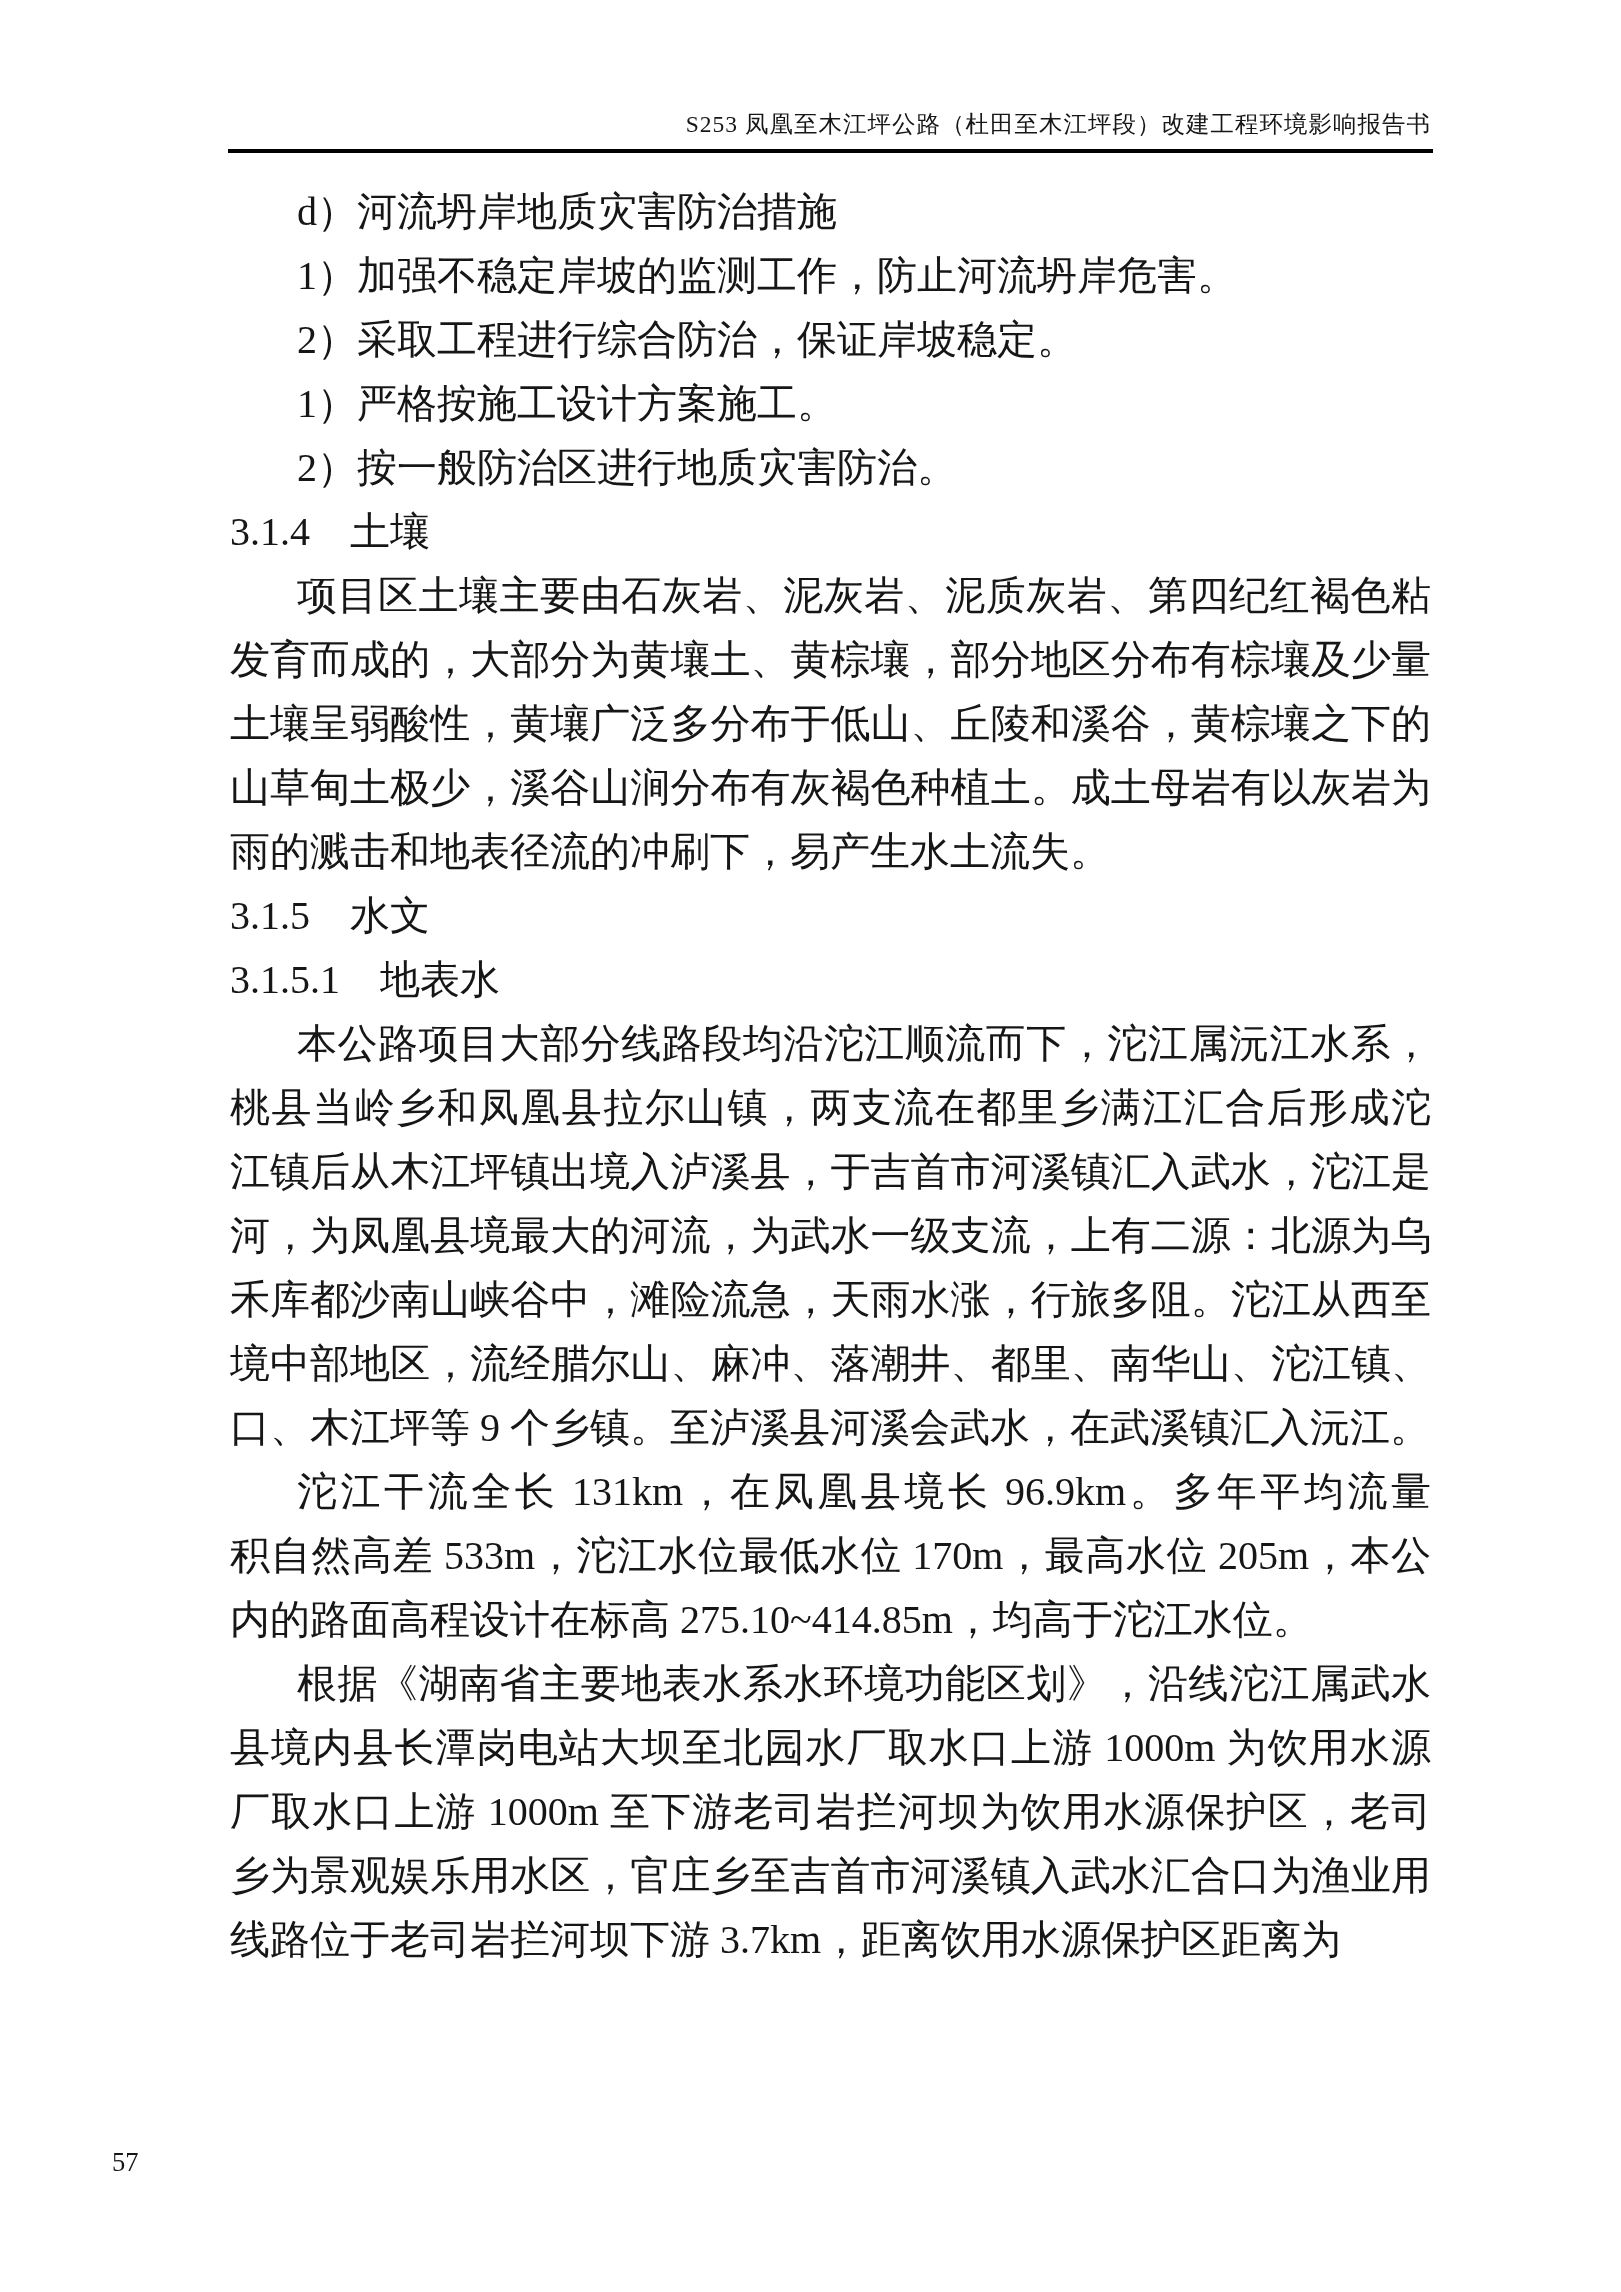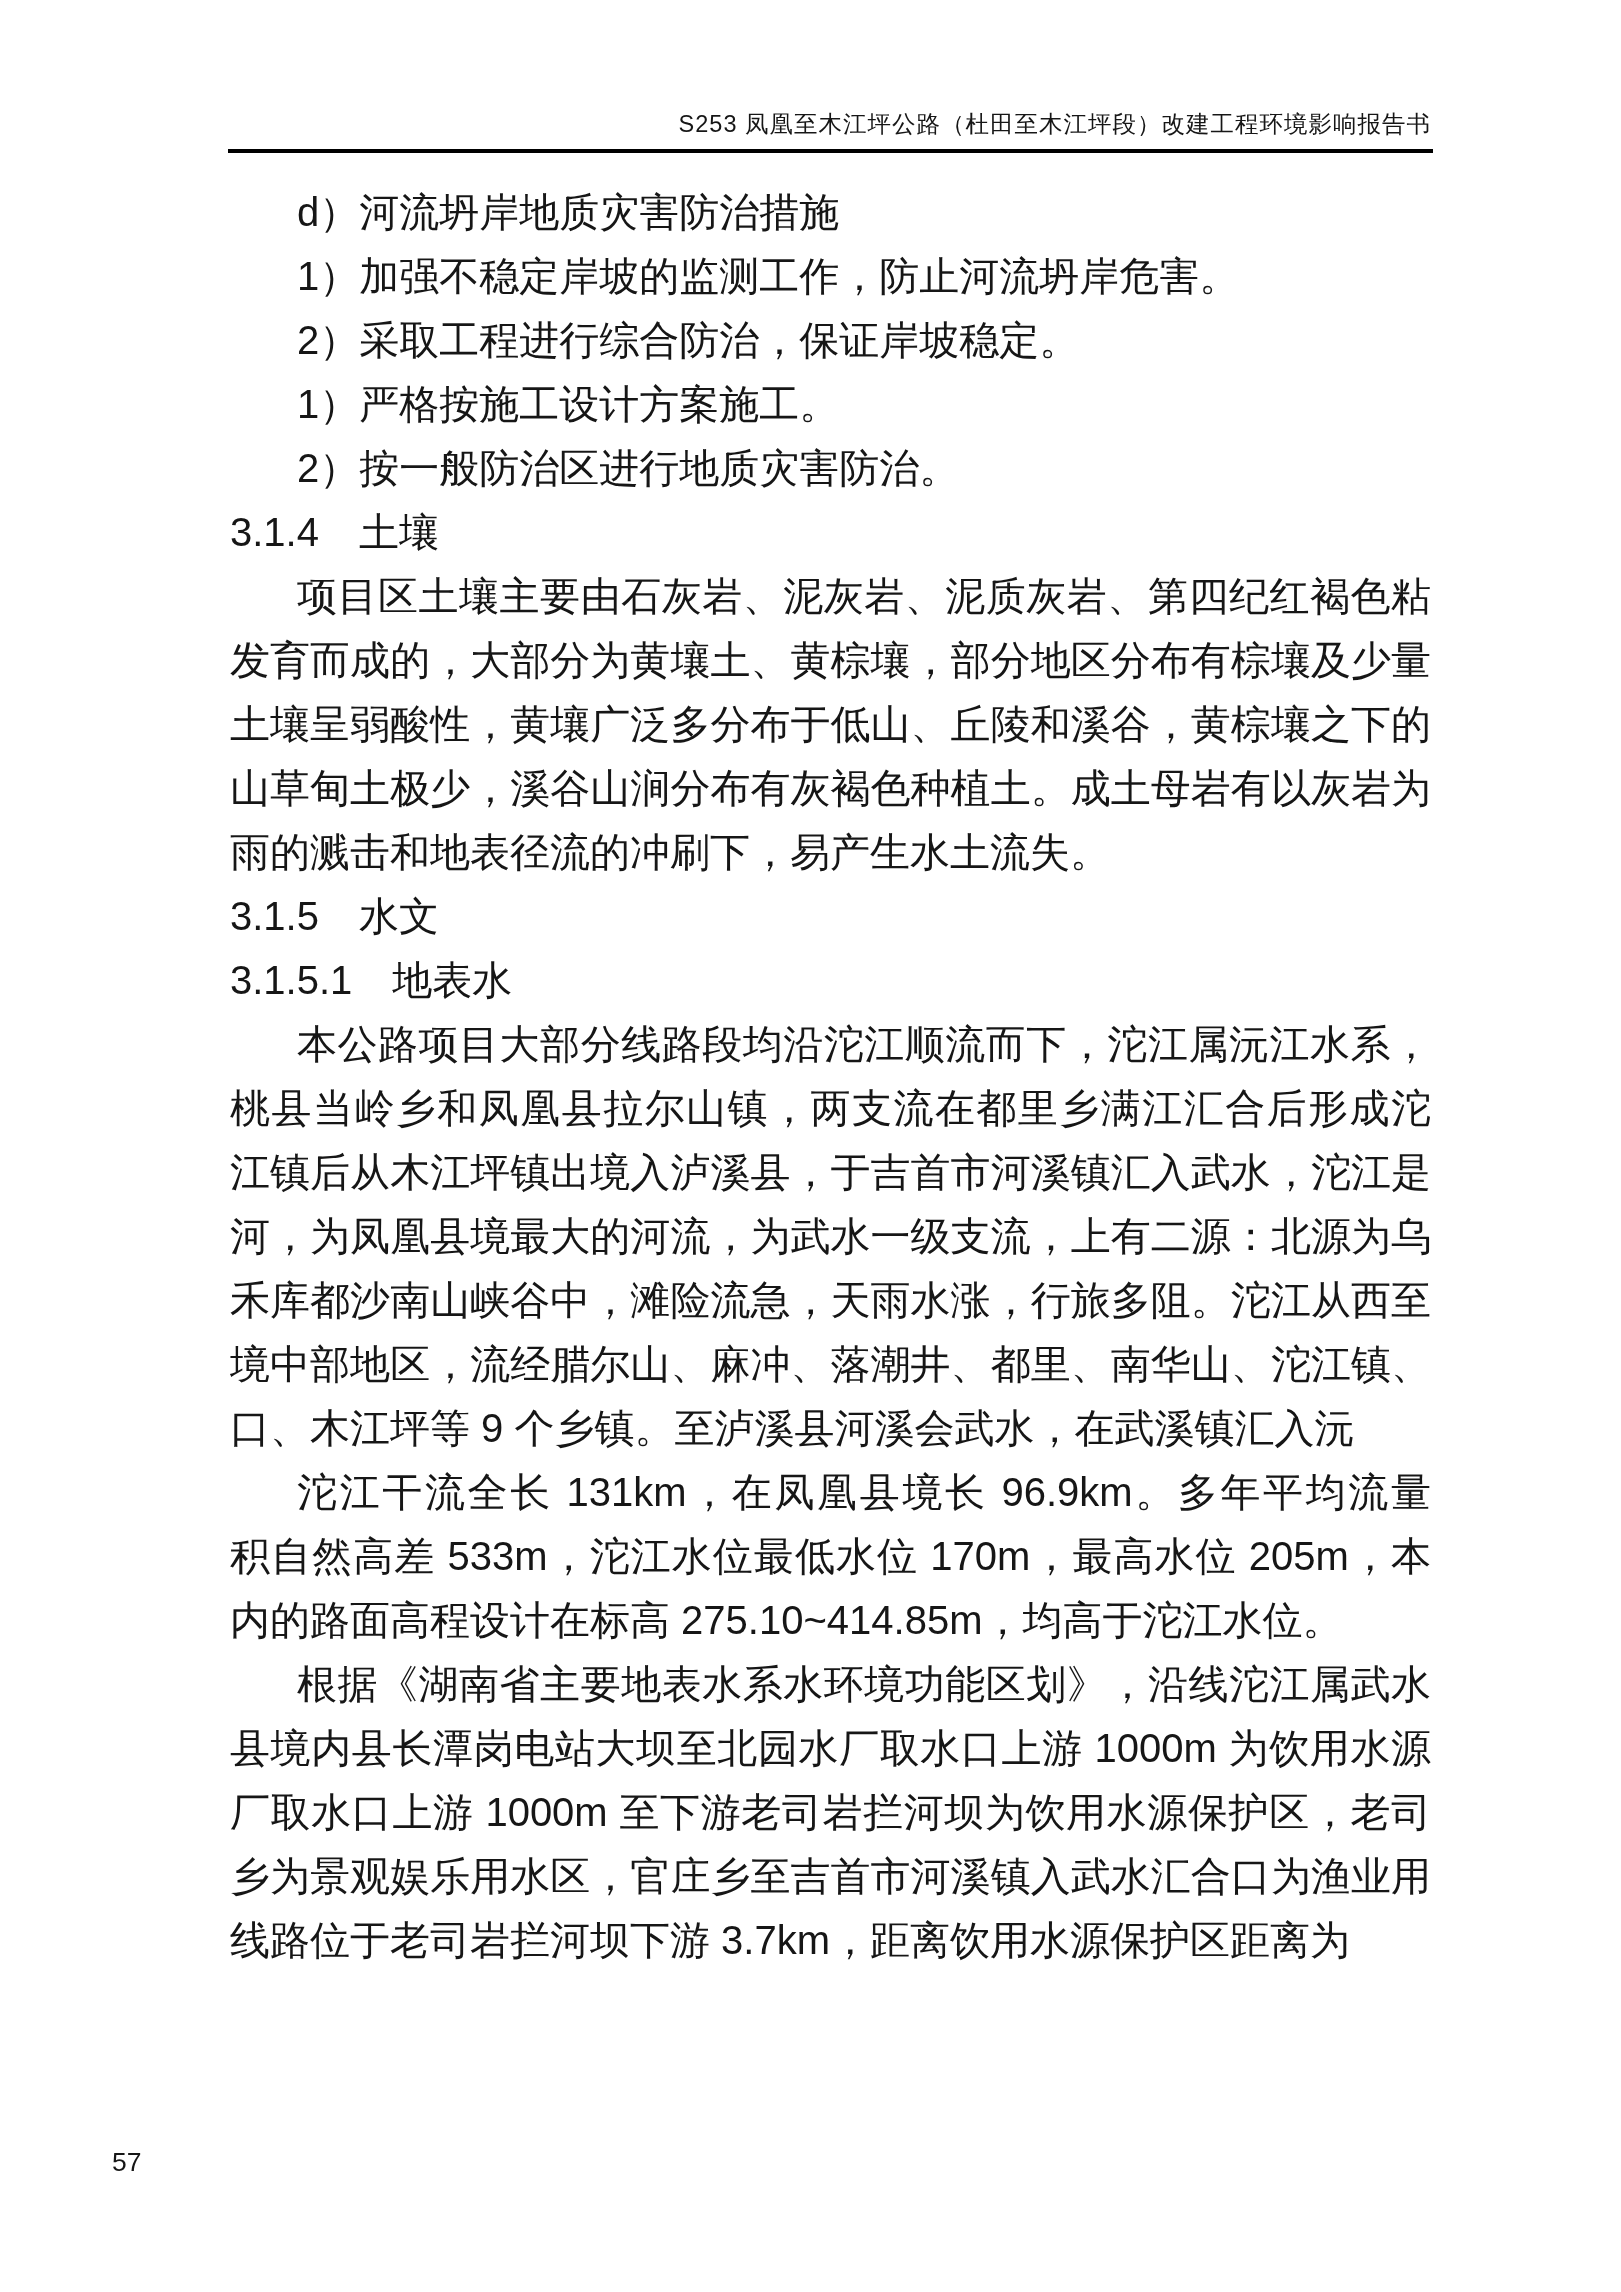--- a/index.html
+++ b/index.html
@@ -1,21 +1,21 @@
 <!DOCTYPE html>
 <html><head>
 <meta charset="utf-8">
 <style>
   html,body{margin:0;padding:0;background:#e8e8e8;}
   .page{
     position:relative;
     width:1621px;height:2293px;
     margin:0 auto;
     background:#ffffff;
-    font-family:Liberation Sans, sans-serif;
+    font-family:Liberation Serif, serif;
     color:#161616;
     overflow:hidden;
   }
   .header{
     position:absolute;
     top:110px;right:190px;
     font-size:23.5px;line-height:29px;
     letter-spacing:1px;
     white-space:nowrap;
   }

